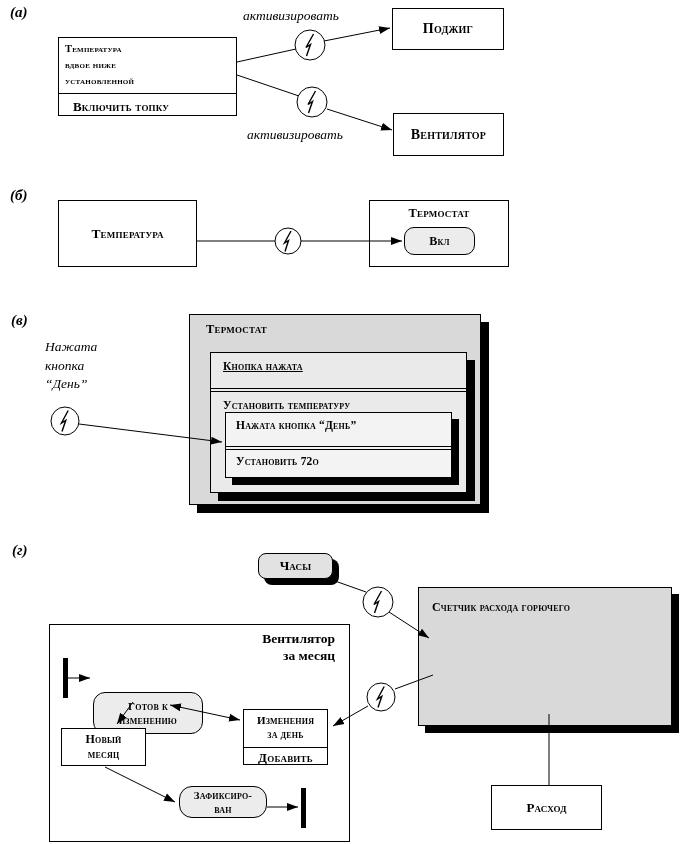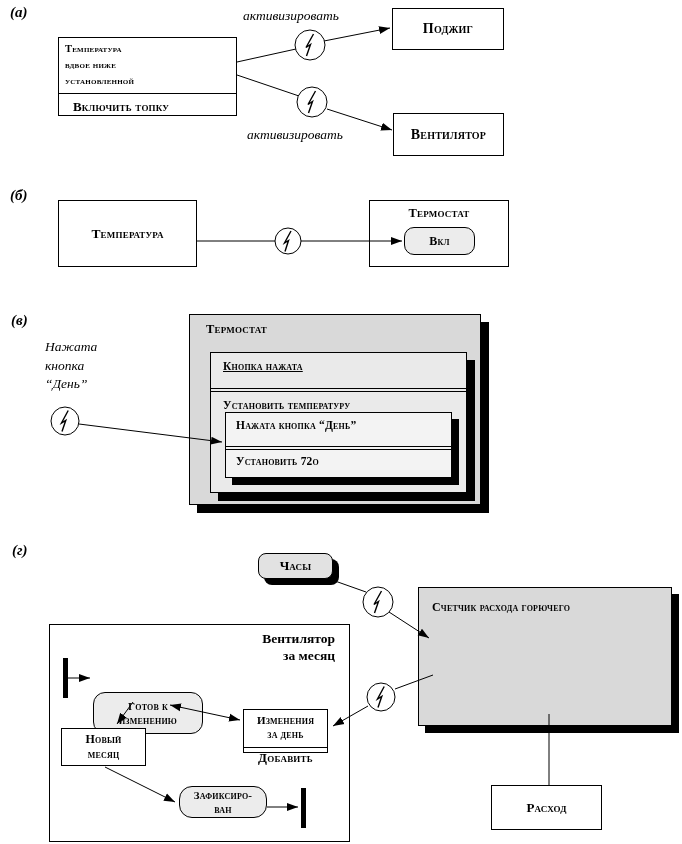--- a/index.html
+++ b/index.html
@@ -99,21 +99,21 @@
     </div>
   </div>
 
   <div class="box ctr" style="left:61px;top:728px;width:85px;height:38px;">
     <div>
       <div class="sc" style="font-size:12px;line-height:15px;">Новый</div>
       <div class="sc" style="font-size:12px;line-height:15px;">месяц</div>
     </div>
   </div>
 
-  <div class="box" style="left:243px;top:709px;width:85px;height:44px;">
+  <div class="box" style="left:243px;top:709px;width:85px;height:56px;">
     <div style="height:34px;border-bottom:1px solid #000;padding-top:3px;text-align:center;">
       <div class="sc" style="font-size:11px;line-height:14px;">Изменения</div>
       <div class="sc" style="font-size:11px;line-height:14px;">за день</div>
     </div>
     <div class="sc" style="font-size:13px;line-height:19px;text-align:center;">Добавить</div>
   </div>
 
   <div class="box ctr" style="left:179px;top:786px;width:88px;height:32px;border-radius:13px;background:#ececec;">
     <div>
       <div class="sc" style="font-size:11px;line-height:14px;">Зафиксиро-</div>

